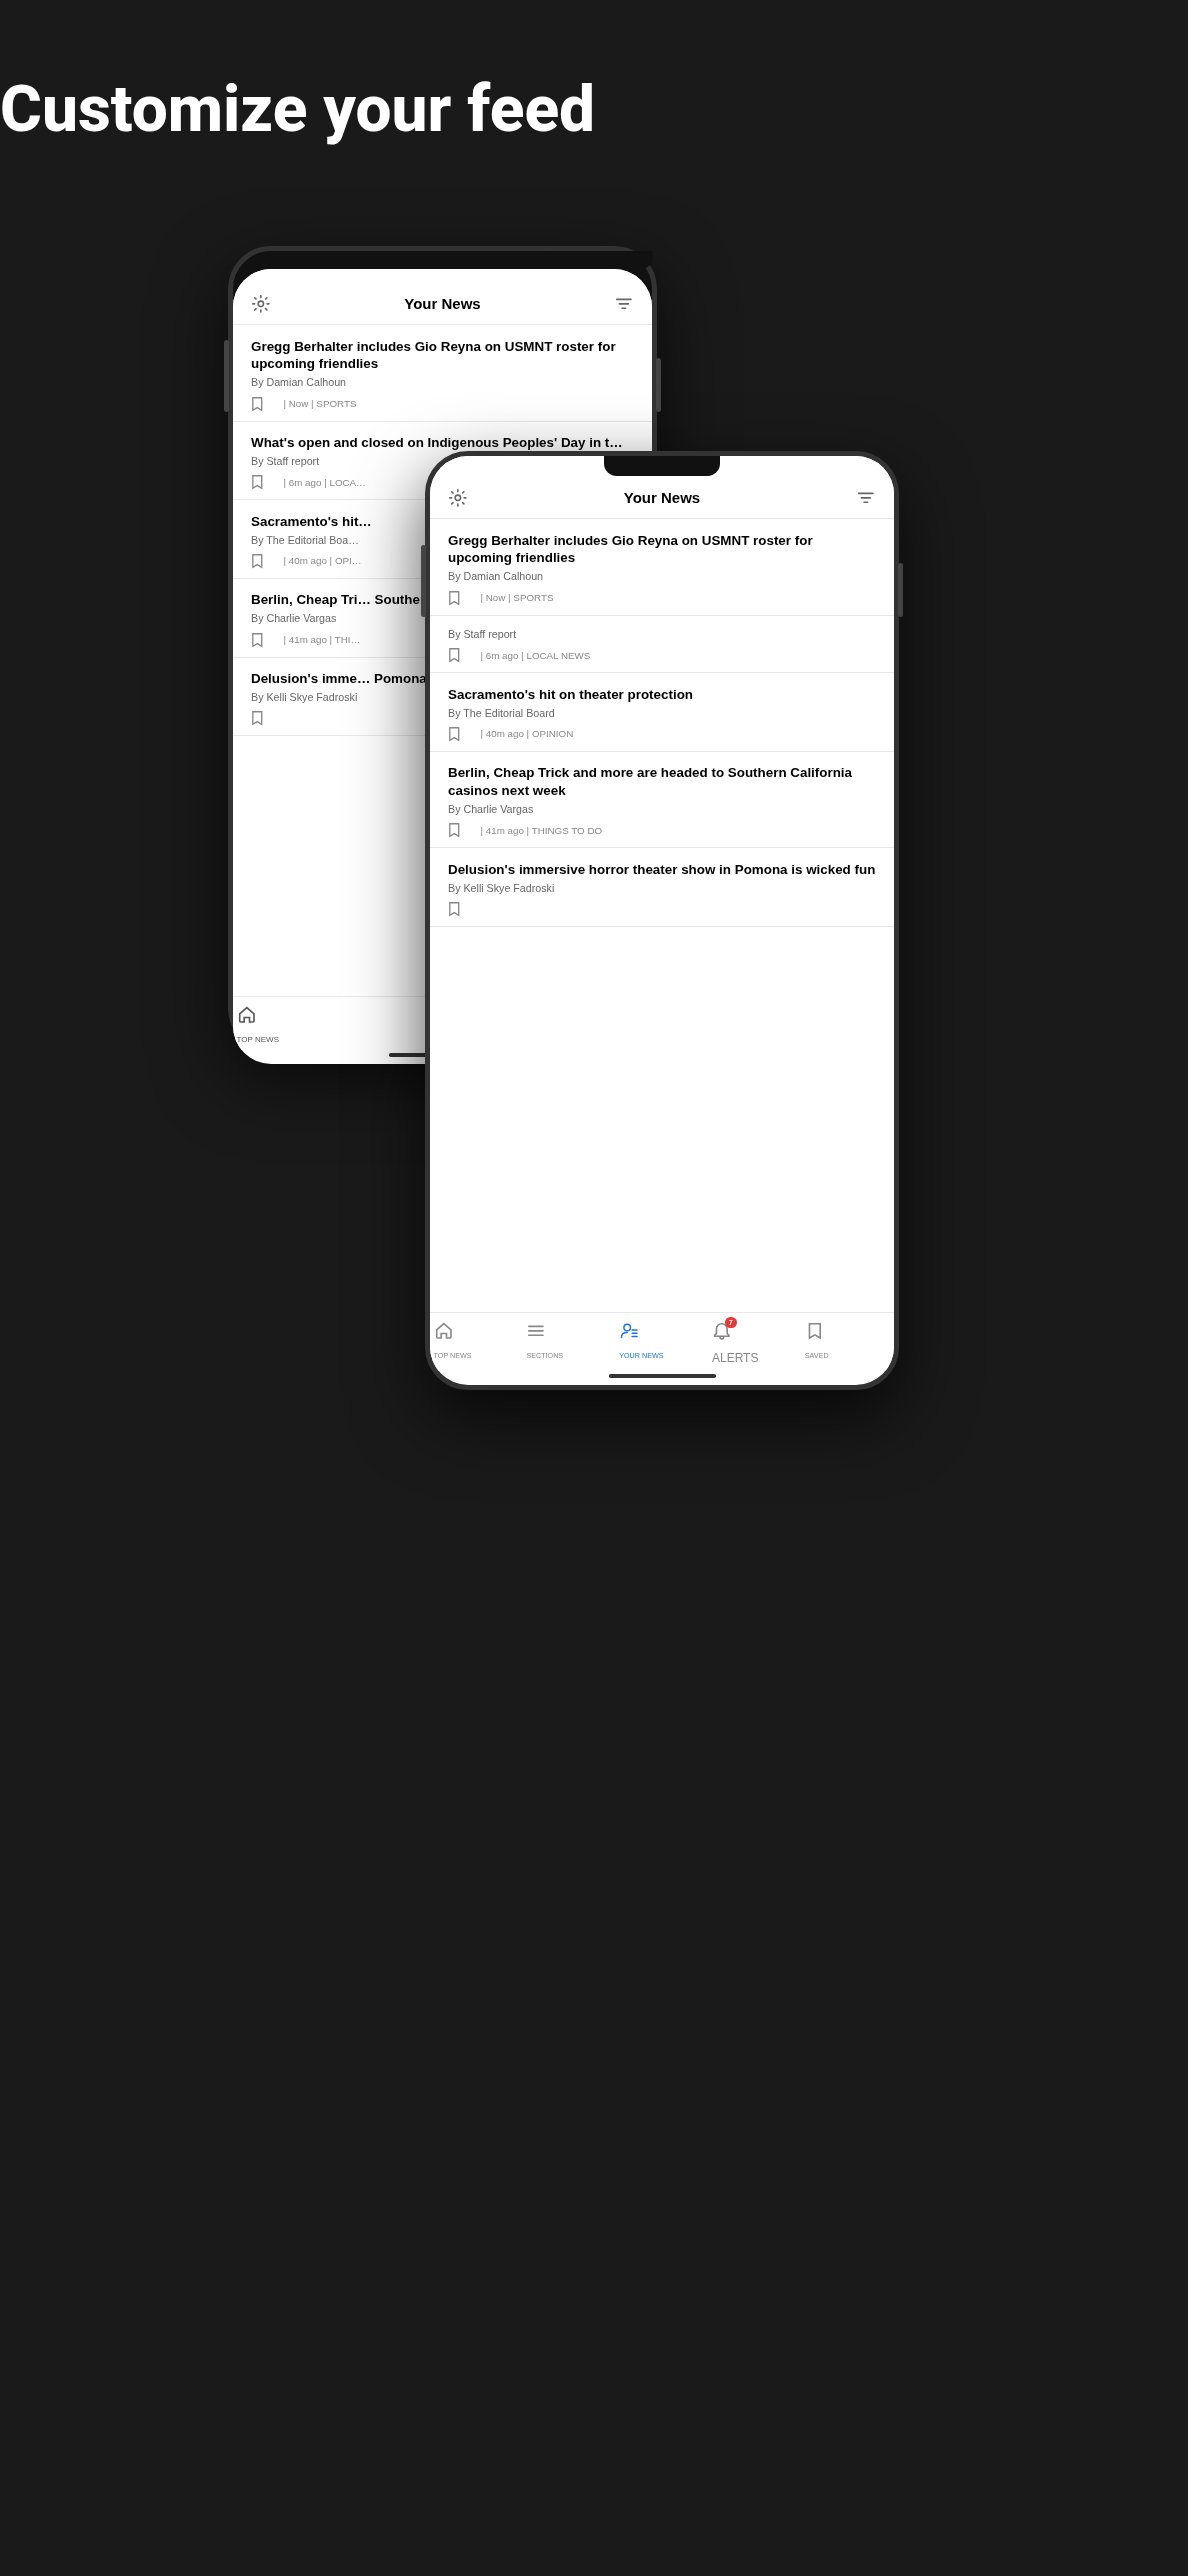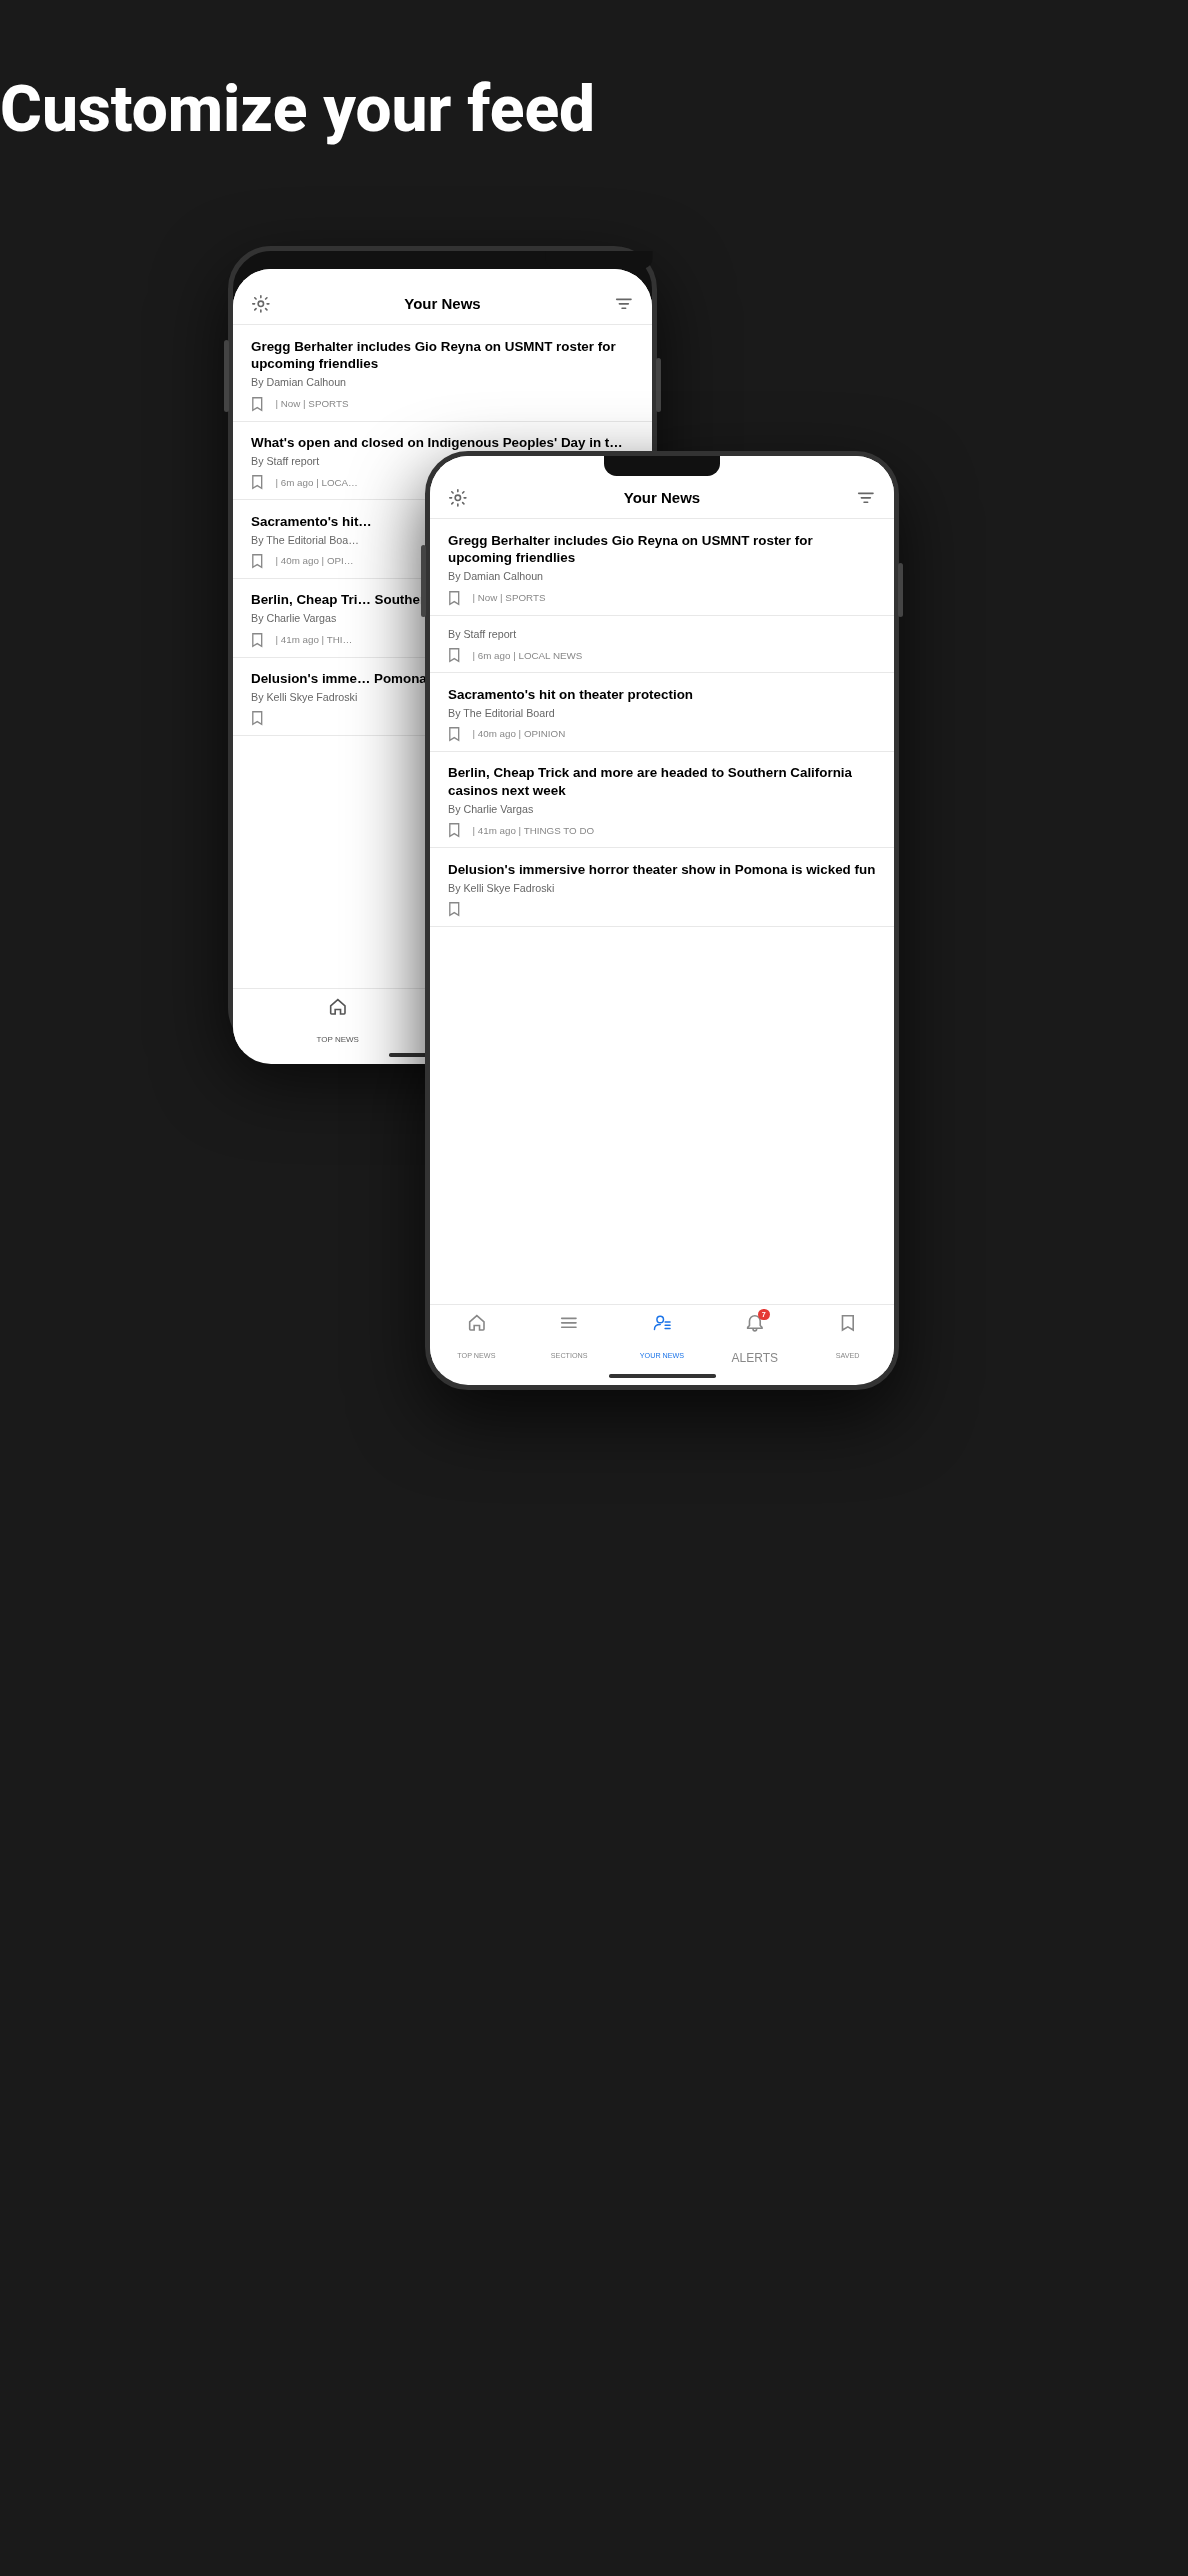--- a/index.html
+++ b/index.html
@@ -180,21 +180,21 @@
 
     .news-item .byline {
       font-size: 10.7px;
       color: #666;
       margin-bottom: 7.2px;
     }
 
     .news-item .meta-row {
       display: flex;
       align-items: center;
-      gap: 12px;
+      gap: 20px;
       font-size: 9.8px;
       color: #888;
     }
 
     .bookmark-icon {
       width: 12.5px;
       height: 16px;
       display: inline-block;
     }
 
@@ -208,25 +208,25 @@
       display: flex;
       border-top: 0.9px solid #e8e8e8;
       background: #fff;
       flex-shrink: 0;
     }
 
     .nav-item {
       flex: 1;
       display: flex;
       flex-direction: column;
-      align-items: center;
+      align-items: flex-start;
       padding: 7.2px 3.6px 5.4px;
       font-size: 8px;
       color: #888;
-      gap: 19px;
+      gap: 11px;
     }
 
     .nav-item.active {
       color: #1a73e8;
     }
 
     .nav-icon {
       width: 19.7px;
       height: 19.7px;
       display: flex;

